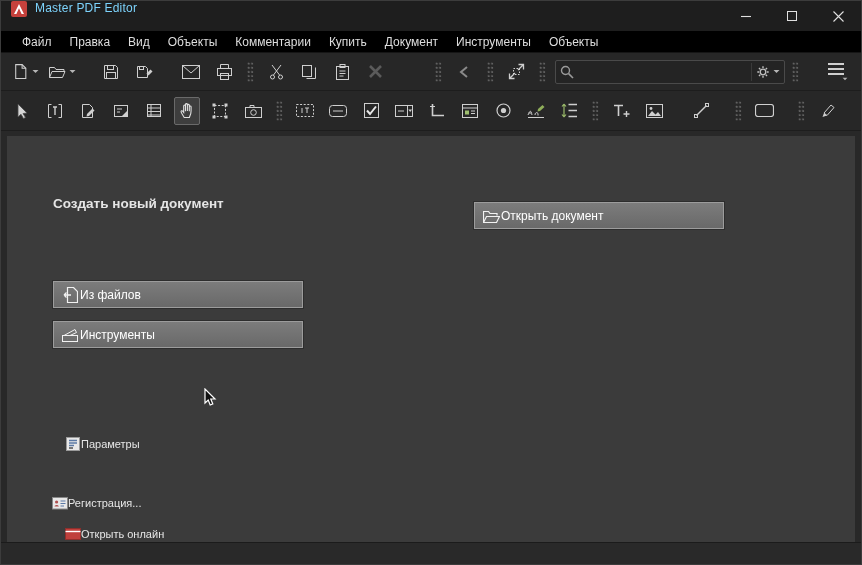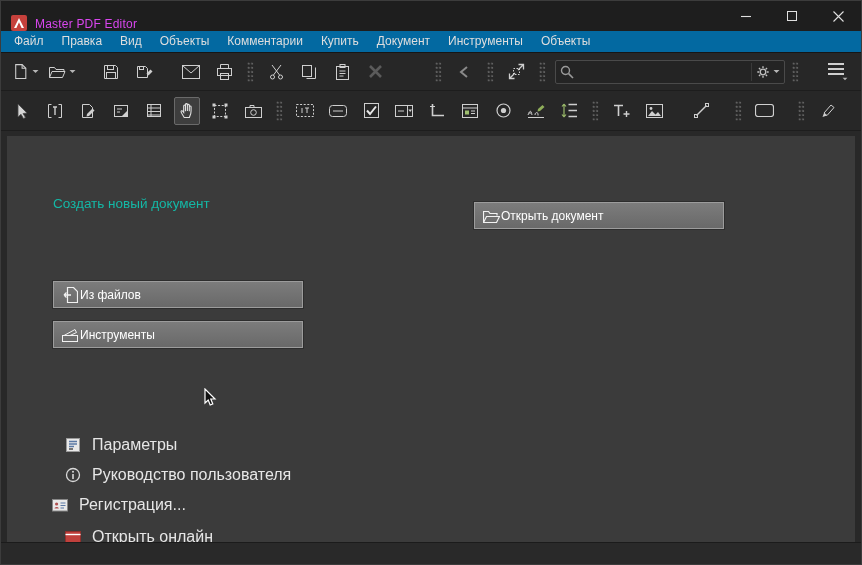--- a/index.html
+++ b/index.html
@@ -2,30 +2,30 @@
 <html><head>
 <meta charset="utf-8">
 <style>
   *{box-sizing:border-box;margin:0;padding:0}
   html,body{width:862px;height:565px;overflow:hidden;background:#1e1e1e;
     font-family:"Liberation Sans",sans-serif}
   .window{width:862px;height:565px;display:flex;flex-direction:column;
     border:1px solid #3c3c3c;background:#3b3b3b;position:relative}
 
   
-  .titlebar{flex:0 0 30px;background:#1e1e1e;display:flex;align-items:flex-end;
-    color:#d946ef;font-size:12px}
+  .titlebar{flex:0 0 30px;background:#1e1e1e;display:flex;align-items:flex-start;
+    color:#7dd3fc;font-size:12px}
   .logo{width:16px;height:16px;margin:0 8px 0 10px;display:flex}
   .title{letter-spacing:.2px}
   .win-controls{margin-left:auto;display:flex;height:100%}
   .win-btn{width:46px;height:100%;display:flex;align-items:center;justify-content:center}
 
   
-  .menubar{flex:0 0 22px;background:#0369a1;display:flex;
-    color:#dedede;font-size:12px;padding-left:4px;border-bottom:1px solid #161616}
+  .menubar{flex:0 0 22px;background:#000000;display:flex;align-items:center;
+    color:#dedede;font-size:12px;padding-left:12px;border-bottom:1px solid #161616}
   .menu-item{padding:3px 9px;cursor:default}
 
   
   .toolbar{background:#272727;display:flex;align-items:center}
   .tb1{flex:0 0 38px;padding:0 10px;border-bottom:1px solid #1d1d1d}
   .tb2{flex:0 0 40px;padding:0 8px;border-bottom:1px solid #1d1d1d}
   .tbtn{min-width:26px;height:28px;display:flex;align-items:center;justify-content:center;
     border:1px solid transparent;border-radius:2px;margin-right:7px;position:relative}
   .tbtn.selected{background:#3e3e3e;border:1px solid #6a6a6a}
   .caret{margin-left:3px;display:flex}
@@ -38,28 +38,28 @@
     background:#242424;border:1px solid #4a4a4a;border-radius:2px;padding:0 4px;margin-right:4px}
   .search-input{flex:1;background:transparent;border:none;outline:none;color:#ddd;
     font-size:12px;min-width:10px;height:20px;font-family:"Liberation Sans",sans-serif}
   .sopt{display:flex;align-items:center;gap:3px;padding-left:4px;border-left:1px solid #3a3a3a;height:18px}
   .spacer{flex:1}
   .menu-toggle{display:flex;flex-direction:column;align-items:center;margin-right:2px}
 
   
   .content-outer{flex:1;min-height:0;background:#282828;padding:5px 6px 0 6px}
   .content{height:100%;background:#3b3b3b;position:relative;overflow:hidden}
-  .heading{position:absolute;left:46px;top:60px;font-size:13.5px;font-weight:normal;color:#14b8a6}
+  .heading{position:absolute;left:46px;top:60px;font-size:13.5px;font-weight:bold;color:#e5e5e5}
   .big-btn{position:absolute;width:250px;height:27px;display:flex;align-items:center;
     background:linear-gradient(#7c7c7c,#696969);border:1px solid #9c9c9c;
     box-shadow:0 0 0 1px #2d2d2d;color:#fff;font-size:12px;gap:1px;padding-left:7px;
     font-family:"Liberation Sans",sans-serif;cursor:default;text-align:left}
   .big-btn .bicon{display:flex;width:18px;justify-content:center}
-  .link-item{position:absolute;display:flex;align-items:center;gap:11px;color:#e6e6e6;
-    font-size:16px;cursor:default}
+  .link-item{position:absolute;display:flex;align-items:center;color:#e6e6e6;
+    font-size:11px;cursor:default}
   .link-item .licon{display:flex;width:17px;justify-content:center}
   .cursor{position:absolute;pointer-events:none}
 
   
   .statusbar{flex:0 0 22px;background:#292929;border-top:1px solid #1b1b1b}
 </style>
 </head>
 <body>
 
 <div class="window">
@@ -410,30 +410,20 @@
         <span class="licon">
           <svg width="16" height="16" viewBox="0 0 16 16">
               <rect x="1.5" y="1.5" width="13" height="13" fill="#e8e8e8" stroke="#9a9a9a"></rect>
               <path d="M4 4.5h8M4 7h8M4 9.5h5" stroke="#5b79a5" stroke-width="1.4"></path>
               <path d="M4 12h4" stroke="#444" stroke-width="1.4"></path>
             </svg>
         </span>
         <span>Параметры</span>
       </div>
 
-      <div class="link-item" style="left:57px;top:330px">
-        <span class="licon">
-          <svg width="16" height="16" viewBox="0 0 16 16">
-              <circle cx="8" cy="8" r="6.5" fill="none" stroke="#d8d8d8" stroke-width="1.3"></circle>
-              <circle cx="8" cy="4.8" r="1" fill="#d8d8d8"></circle>
-              <path d="M8 7v5" stroke="#d8d8d8" stroke-width="1.6"></path>
-            </svg>
-        </span>
-        <span>Руководство пользователя</span>
-      </div>
 
       <div class="link-item" style="left:44px;top:360px">
         <span class="licon">
           <svg width="16" height="14" viewBox="0 0 16 14">
               <rect x="0.5" y="1.5" width="15" height="11.5" fill="#e8e8e8" stroke="#888"></rect>
               <circle cx="4.6" cy="6" r="1.6" fill="#b05050"></circle>
               <path d="M2.5 10.5c.3-2 4-2 4.3 0z" fill="#b05050"></path>
               <path d="M8.5 5h5M8.5 7.5h5M8.5 10h3.5" stroke="#5b79a5" stroke-width="1.2"></path>
             </svg>
         </span>

